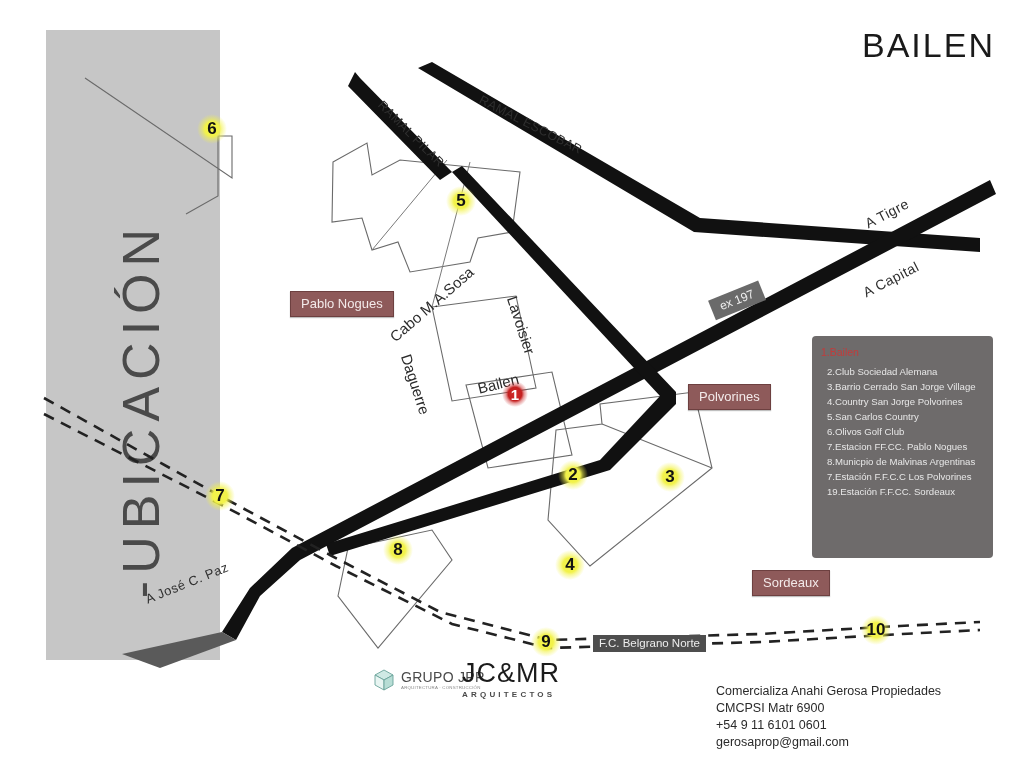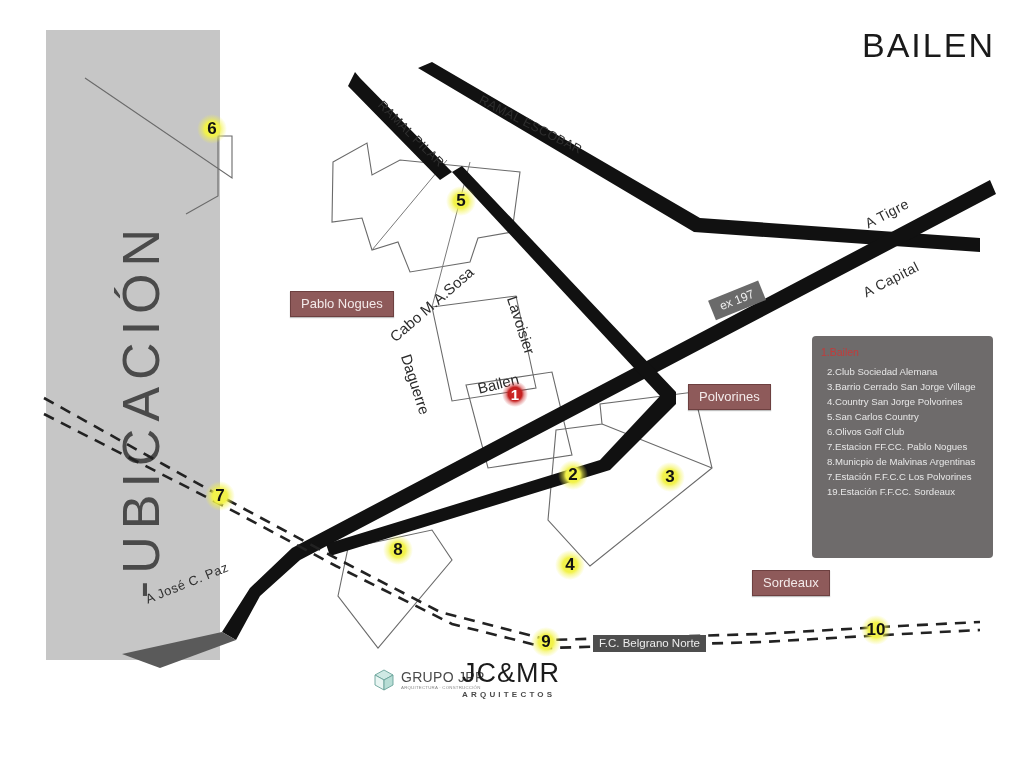--- a/index.html
+++ b/index.html
@@ -350,14 +350,20 @@
       <div class="jpp-name">GRUPO JPP</div>
       <div class="jpp-tag">ARQUITECTURA · CONSTRUCCIÓN</div>
     </div>
   </div>
 
   <div class="jcmr">
     <div class="jcmr-main">JC&amp;MR</div>
     <div class="jcmr-sub">ARQUITECTOS</div>
   </div>
 
+  <div class="contact">
+    <div>Comercializa Anahi Gerosa Propiedades</div>
+    <div>CMCPSI Matr 6900</div>
+    <div>+54 9 11 6101 0601</div>
+    <div>gerosaprop@gmail.com</div>
+  </div>
 
 </div>
 
 </body></html>

